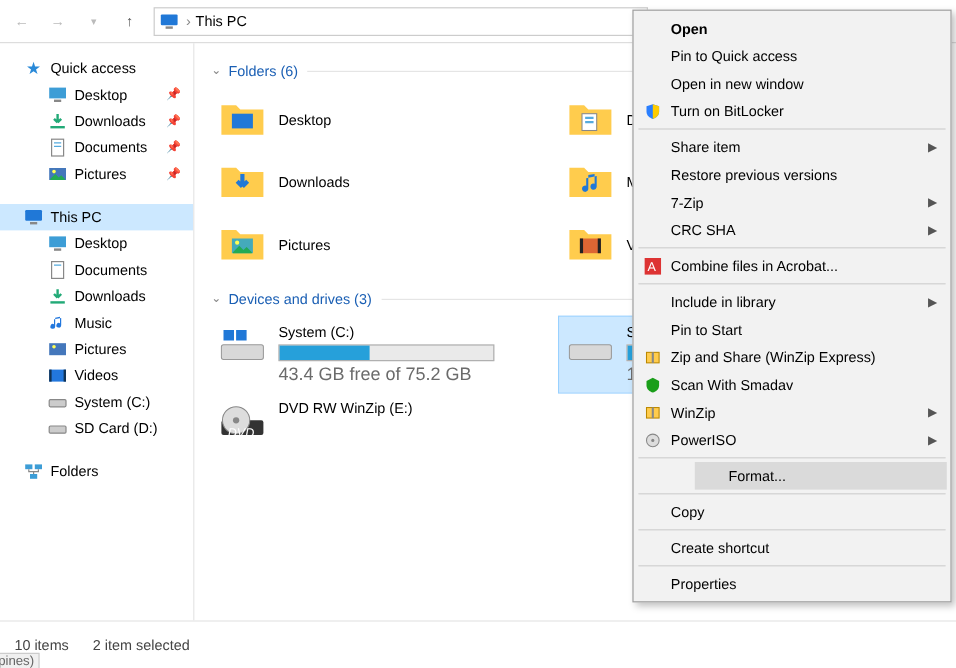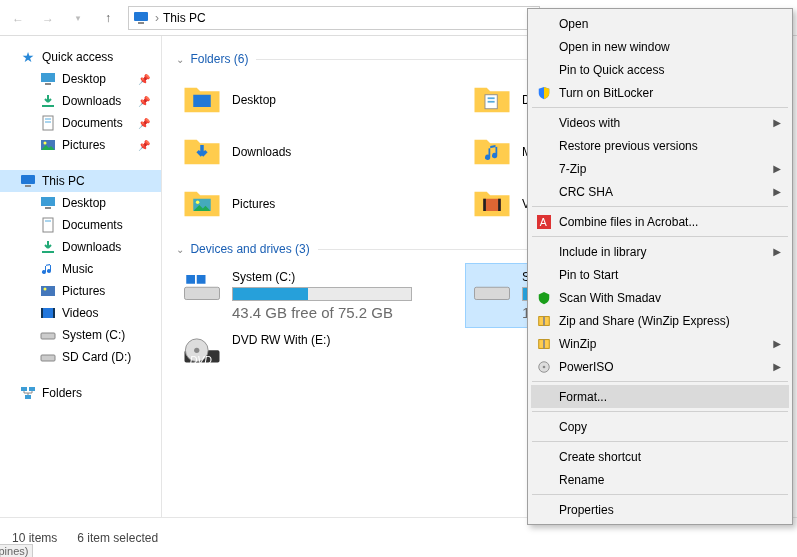--- a/index.html
+++ b/index.html
@@ -27,25 +27,25 @@
   .drive-item .dic { width: 44px; height: 38px; margin-right: 8px; display:flex; align-items:center; justify-content:center;font-style:italic; }
   .drive-item.selected { background: #cce8ff; outline: 1px solid #99d1ff; }
   .drive-info { flex: 1; }
   .drive-bar { width: 180px; height: 14px; border: 1px solid #b0b0b0; background: #eaeaea; margin: 3px 0; }
   .drive-bar .fill { height: 100%; background: #26a0da; }
   .drive-free { color: #6b6b6b; font-size: 15px; }
   .status { position:absolute; bottom:0; left:0; right:0; height: 40px; border-top: 1px solid #e5e5e5; display: flex; align-items: center; padding: 0 12px; gap: 20px; color: #444; background:#fff; }
   .footerline { position:absolute; bottom:-1px; left:-20px; color:#666; font-size:11px; background:#f0f0f0; border:1px solid #ccc; padding:0 4px;}
   .context-menu { position: absolute; top: 8px; left: 527px; width: 266px; background: #f2f2f2; border: 1px solid #a0a0a0; box-shadow: 3px 3px 6px rgba(0,0,0,0.25); padding: 3px; z-index: 100; }
   .ctx-item { height: 23px; display: flex; align-items: center; padding-left: 28px; position: relative; }
-  .ctx-item.highlighted { background: #dadada; }
+  .ctx-item.highlighted { background: #dadada; margin-left: 48px; }
   .ctx-sep { height: 1px; background: #d0d0d0; margin: 3px 1px; }
   .ctx-icon { position: absolute; left: 5px; width: 16px; height: 16px; display:flex; align-items:center; justify-content:center; }
   .ctx-arrow { position: absolute; right: 8px; color: #555; font-size: 10px; }
-  .ctx-item.bold { font-weight: 400; }
+  .ctx-item.bold { font-weight: 700; }
   
   .svg-monitor { fill:#2078d7; }
   .svg-folder { fill:#ffcc4d; }
   .qa-star { color:#2989d8; font-size:14px; }
 </style>
 </head>
 <body>
 
 <div class="toolbar">
   <div class="nav-btn disabled">←</div>
@@ -315,55 +315,55 @@
       <div class="drive-item">
         <span class="dic">
             <svg width="42" height="38" viewBox="0 0 48 40">
               <rect x="4" y="18" width="40" height="14" rx="2" fill="#333"></rect>
               <ellipse cx="18" cy="18" rx="13" ry="13" fill="#ddd" stroke="#888"></ellipse>
               <circle cx="18" cy="18" r="3" fill="#888"></circle>
               <text x="10" y="34" fill="#fff" font-size="8">DVD</text>
             </svg>
           </span>
         <div class="drive-info">
-          <div>DVD RW With (E:)</div>
+          <div>DVD RW WinZip (E:)</div>
         </div>
       </div>
     </div>
   </div>
 </div>
 
 <div class="status">
   <span>10 items</span>
-  <span>6 item selected</span>
+  <span>2 item selected</span>
 </div>
 <div class="footerline">ilippines)</div>
 
 <div class="context-menu" id="ctx">
     <div class="ctx-item bold">
       <span>Open</span>
     </div>
     <div class="ctx-item">
+      <span>Pin to Quick access</span>
+    </div>
+    <div class="ctx-item">
       <span>Open in new window</span>
-    </div>
-    <div class="ctx-item">
-      <span>Pin to Quick access</span>
     </div>
     <div class="ctx-item">
       <span class="ctx-icon">
         <svg width="14" height="14" viewBox="0 0 16 16">
           <path d="M8 1l6 2v5c0 4-3 6-6 7-3-1-6-3-6-7V3l6-2z" fill="#2a7fff"></path>
           <path d="M8 1l6 2v5c0 4-3 6-6 7V1z" fill="#ffcc00"></path>
         </svg>
       </span>
       <span>Turn on BitLocker</span>
     </div>
     <div class="ctx-sep"></div>
     <div class="ctx-item">
-      <span>Videos with</span>
+      <span>Share item</span>
       <span class="ctx-arrow">▶</span>
     </div>
     <div class="ctx-item">
       <span>Restore previous versions</span>
     </div>
     <div class="ctx-item">
       <span>7-Zip</span>
       <span class="ctx-arrow">▶</span>
     </div>
     <div class="ctx-item">
@@ -384,37 +384,37 @@
     <div class="ctx-item">
       <span>Include in library</span>
       <span class="ctx-arrow">▶</span>
     </div>
     <div class="ctx-item">
       <span>Pin to Start</span>
     </div>
     <div class="ctx-item">
       <span class="ctx-icon">
         <svg width="14" height="14" viewBox="0 0 16 16">
-          <path d="M8 1l6 3v4c0 4-3 6-6 7-3-1-6-3-6-7V4l6-3z" fill="#1a9e1a"></path>
-        </svg>
-      </span>
-      <span>Scan With Smadav</span>
-    </div>
-    <div class="ctx-item">
-      <span class="ctx-icon">
-        <svg width="14" height="14" viewBox="0 0 16 16">
           <rect x="2" y="3" width="12" height="10" fill="#ffcc4d" stroke="#b80"></rect>
           <rect x="7" y="3" width="2" height="10" fill="#888"></rect>
         </svg>
       </span>
       <span>Zip and Share (WinZip Express)</span>
     </div>
     <div class="ctx-item">
       <span class="ctx-icon">
         <svg width="14" height="14" viewBox="0 0 16 16">
+          <path d="M8 1l6 3v4c0 4-3 6-6 7-3-1-6-3-6-7V4l6-3z" fill="#1a9e1a"></path>
+        </svg>
+      </span>
+      <span>Scan With Smadav</span>
+    </div>
+    <div class="ctx-item">
+      <span class="ctx-icon">
+        <svg width="14" height="14" viewBox="0 0 16 16">
           <rect x="2" y="3" width="12" height="10" fill="#ffcc4d" stroke="#b80"></rect>
           <rect x="7" y="3" width="2" height="10" fill="#888"></rect>
         </svg>
       </span>
       <span>WinZip</span>
       <span class="ctx-arrow">▶</span>
     </div>
     <div class="ctx-item">
       <span class="ctx-icon">
         <svg width="14" height="14" viewBox="0 0 16 16">
@@ -430,20 +430,17 @@
       <span>Format...</span>
     </div>
     <div class="ctx-sep"></div>
     <div class="ctx-item">
       <span>Copy</span>
     </div>
     <div class="ctx-sep"></div>
     <div class="ctx-item">
       <span>Create shortcut</span>
     </div>
-    <div class="ctx-item">
-      <span>Rename</span>
-    </div>
     <div class="ctx-sep"></div>
     <div class="ctx-item">
       <span>Properties</span>
     </div>
   </div>
 
 </body></html>

